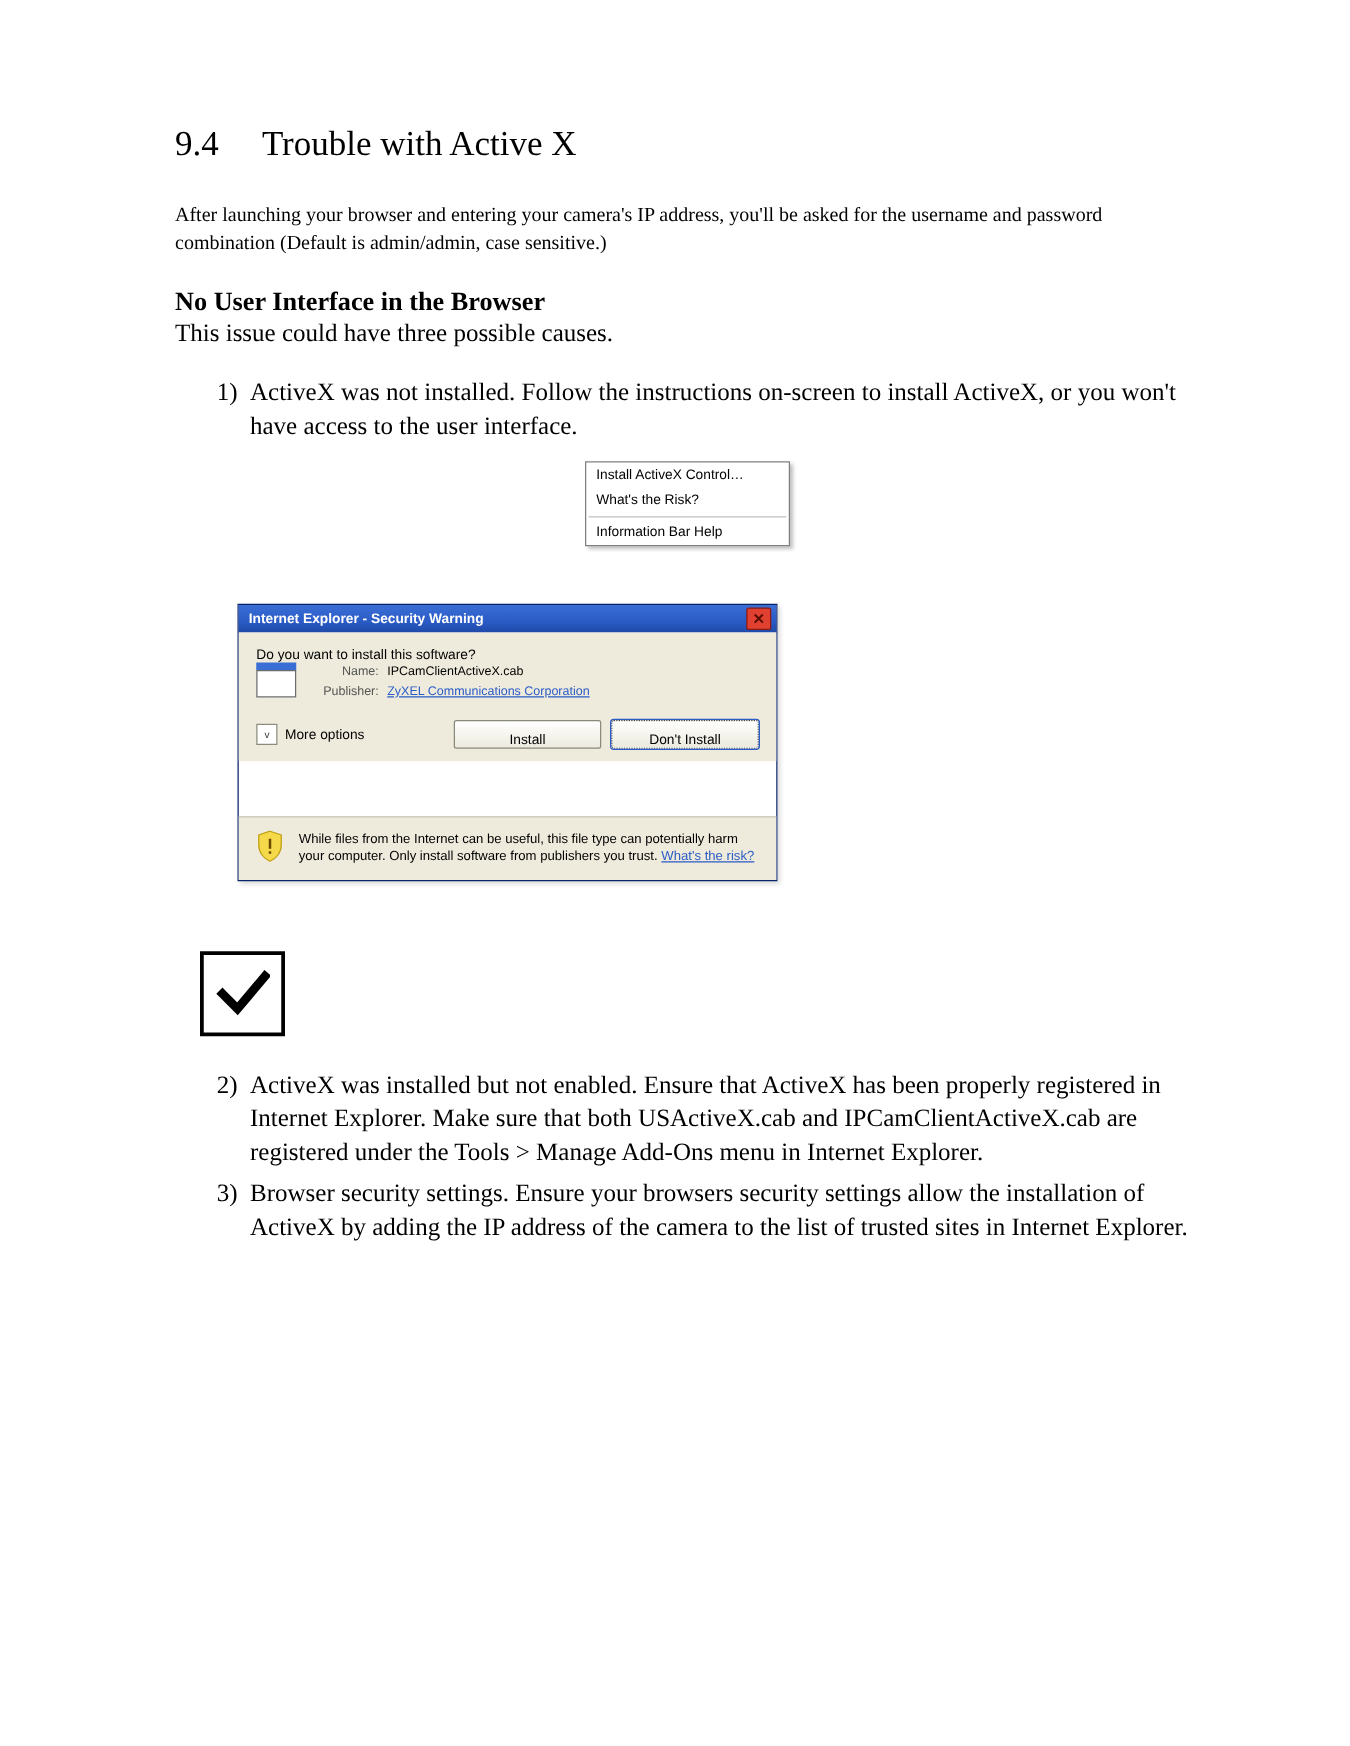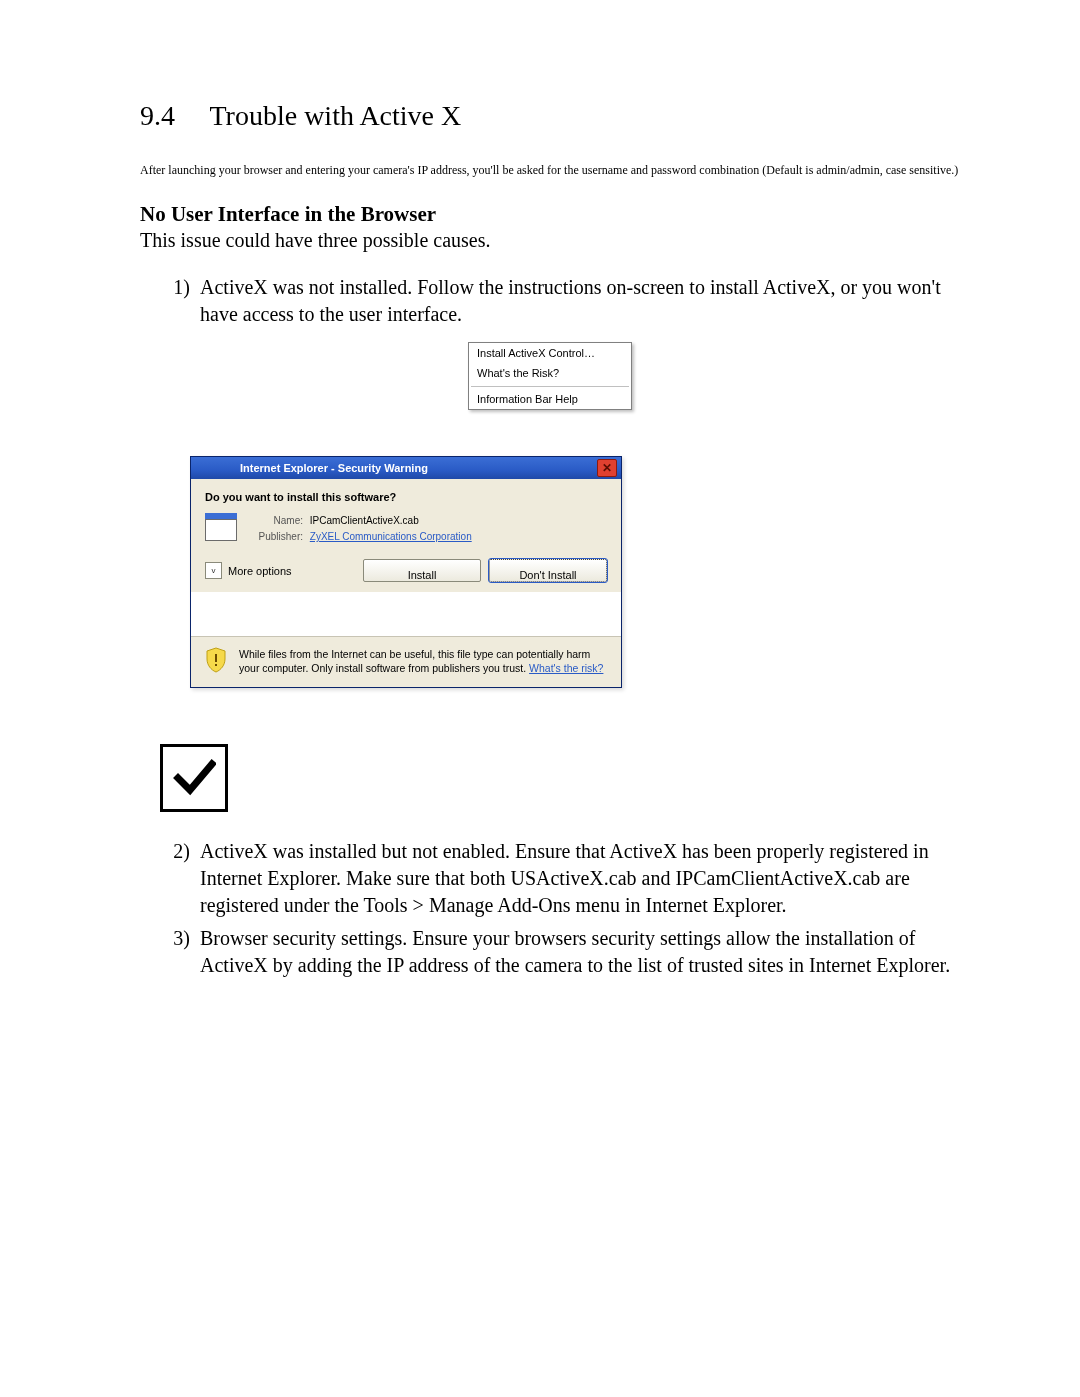--- a/index.html
+++ b/index.html
@@ -18,21 +18,21 @@
   h2.section-title {
     font-size: 28px;
     font-weight: normal;
     margin: 0 0 30px 0;
   }
   h2.section-title .num {
     display: inline-block;
     margin-right: 28px;
   }
   p.body {
-    font-size: 12px;
+    font-size: 16px;
     line-height: 1.35;
     margin: 0 0 24px 0;
   }
   .subhead {
     font-size: 21px;
     font-weight: bold;
     margin: 18px 0 2px 0;
   }
   .sublead {
     font-size: 20px;
@@ -99,42 +99,40 @@
     color: #fff;
     height: 22px;
     display: flex;
     align-items: center;
     padding: 0 4px 0 8px;
     font-weight: bold;
   }
   .dlg .titlebar .t {
     flex: 1;
     font-size: 11px;
-    margin-left: 41px;
   }
   .dlg .titlebar .closebtn {
     width: 18px;
     height: 16px;
     background: #e04030;
     border: 1px solid #8b1a10;
     display: flex;
     align-items: center;
     justify-content: center;
     color: #5a0c02;
     font-size: 12px;
     font-weight: bold;
     border-radius: 2px;
   }
   .dlg .body {
     background: #efebdc;
     padding: 12px 14px 10px 14px;
   }
   .dlg .q {
-    font-weight: bold;
-    margin-bottom: 10px;
+    font-weight: normal;
     font-size: 11px;
   }
   .dlg .info-row {
     display: flex;
     align-items: flex-start;
     margin-bottom: 14px;
   }
   .dlg .app-icon {
     width: 32px;
     height: 28px;

